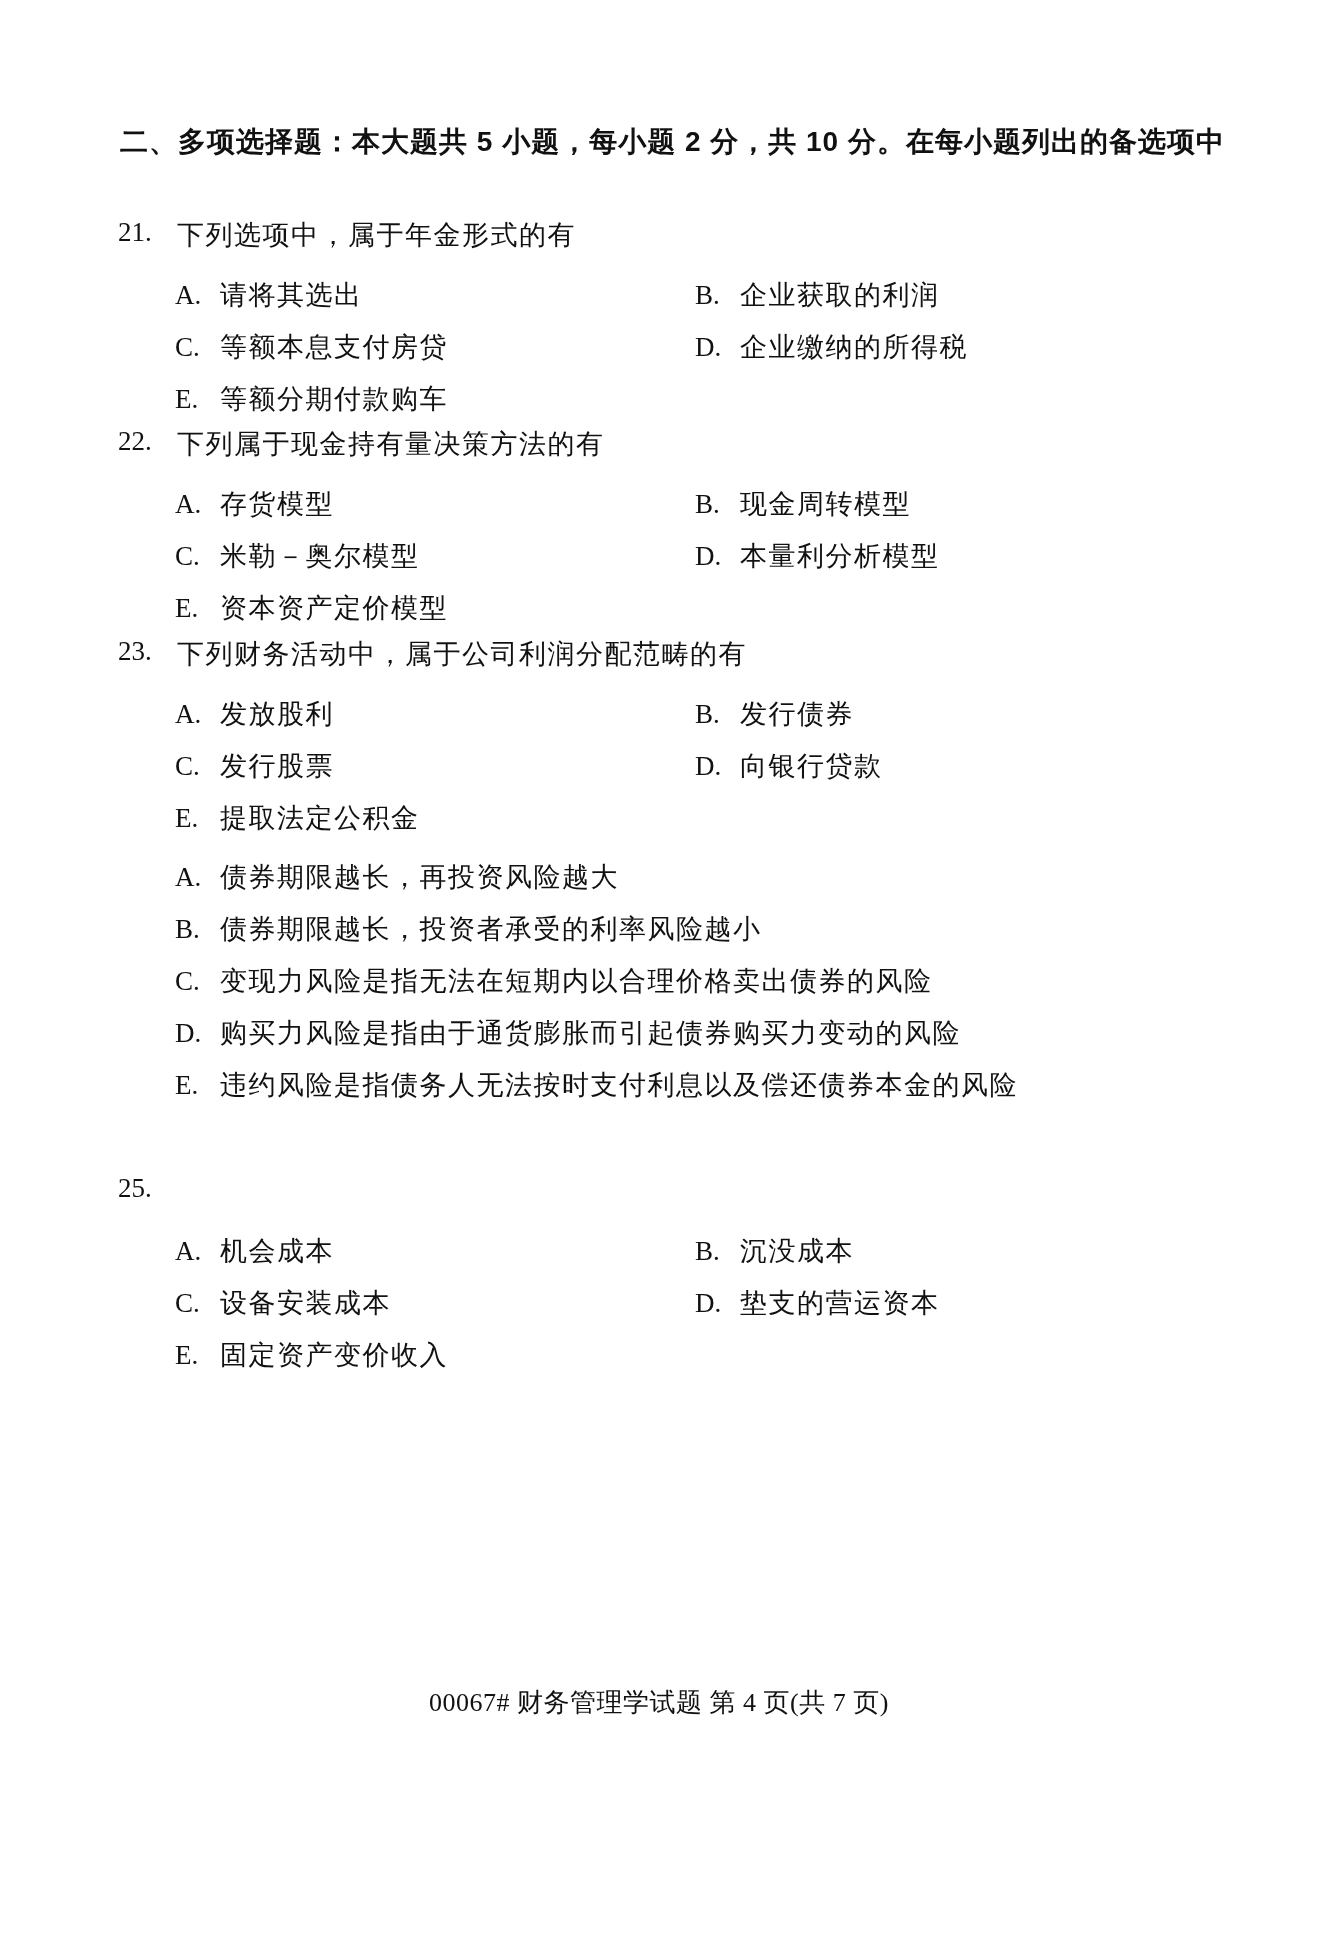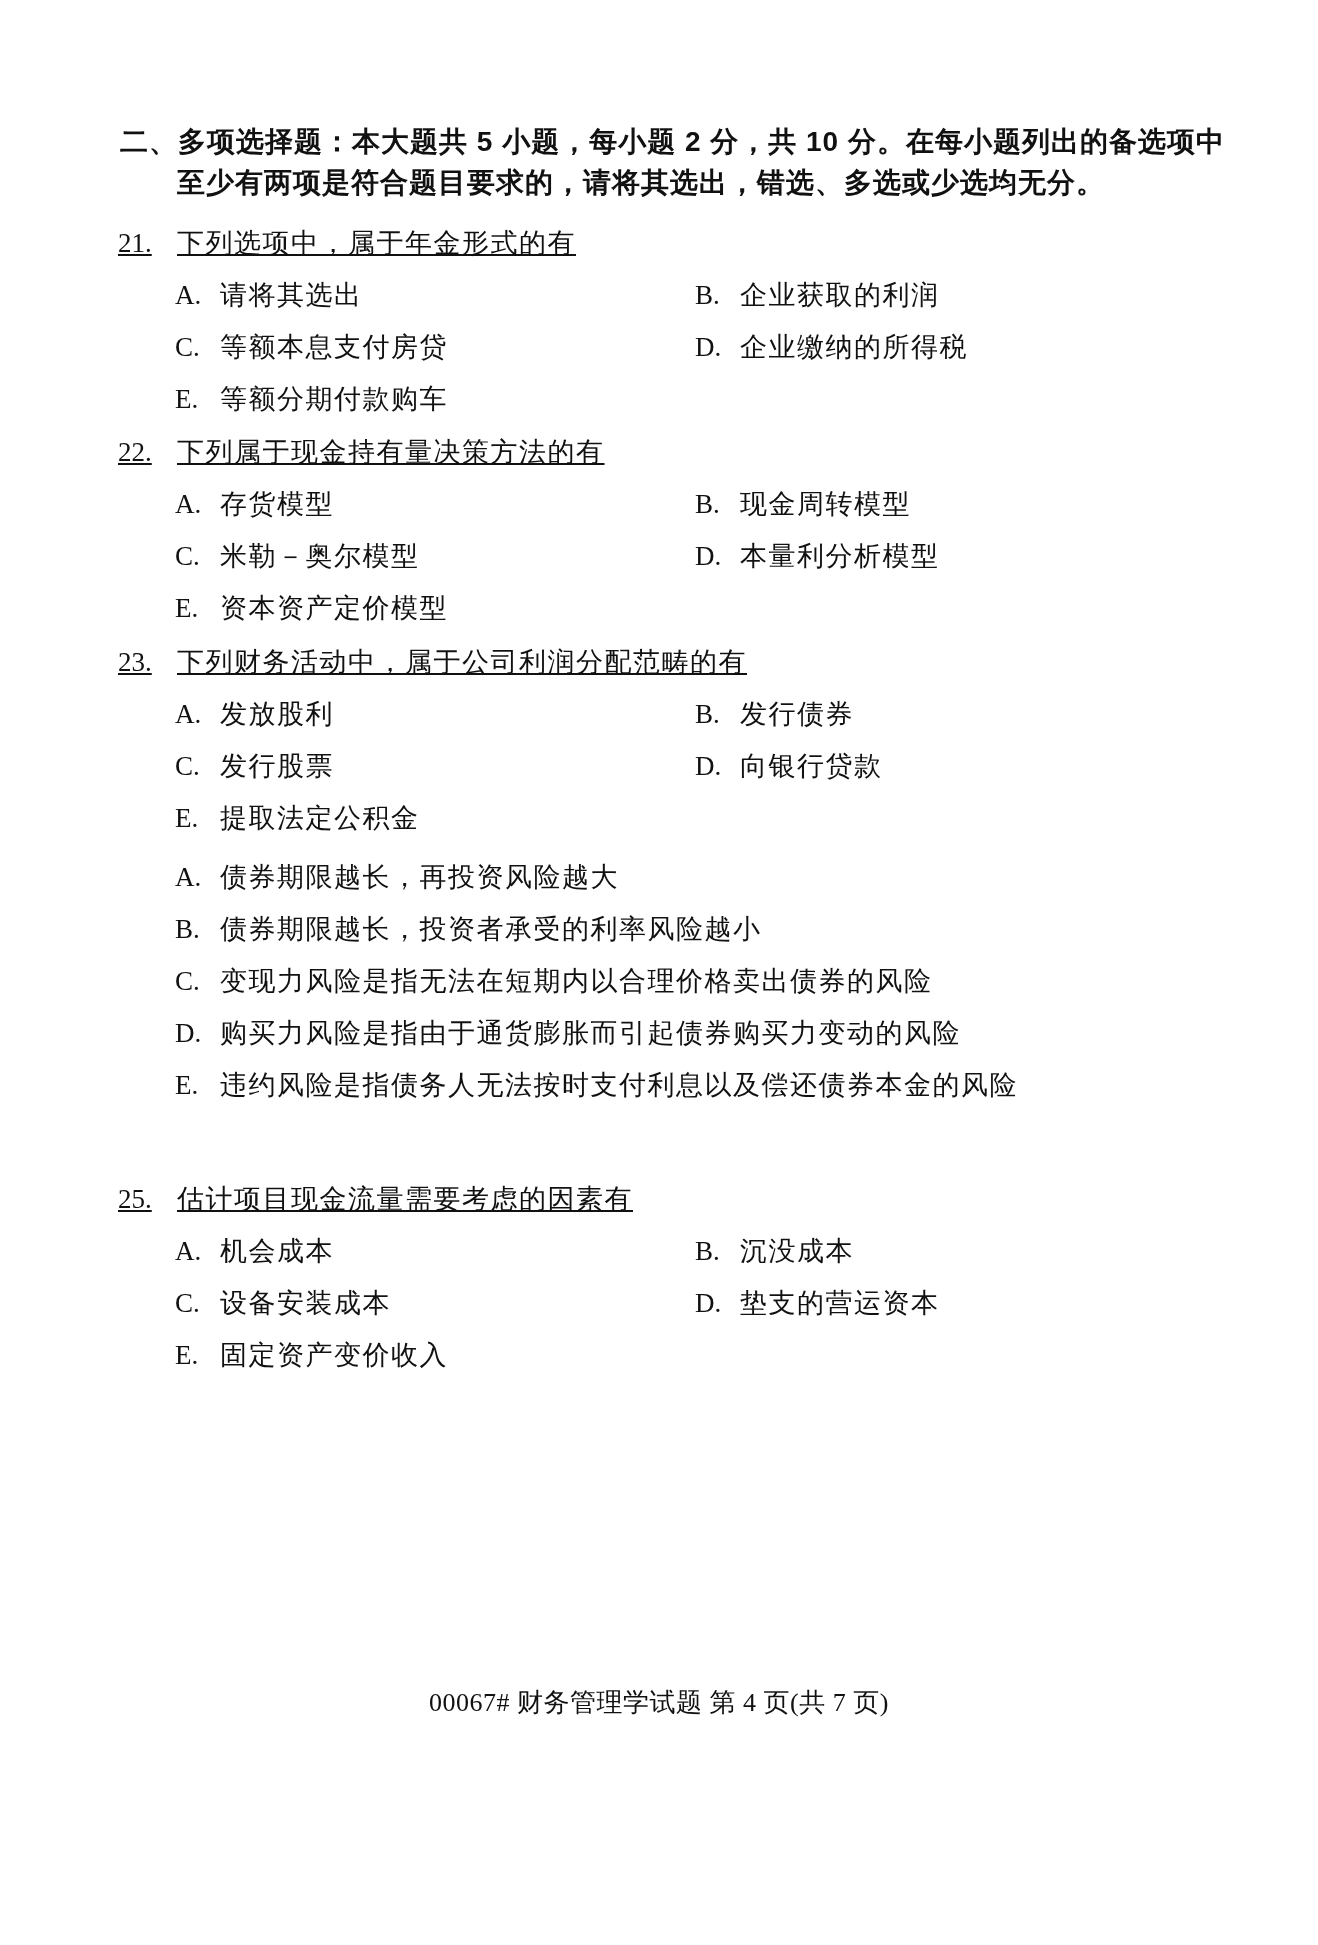--- a/index.html
+++ b/index.html
@@ -29,23 +29,22 @@
   .question {
     position:absolute;
     left:118px;
     right:30px;
     font-size:27px;
     letter-spacing:1.5px;
   }
   .q-line {
     height:52px;
     display:flex;
-    align-items:center;
+    align-items:flex-start;
     white-space:nowrap;
-    text-decoration:underline;
   }
   .q-num {
     display:inline-block;
     width:59px;
     flex:none;
     letter-spacing:0;
   }
   .opt-row { position:relative; height:52px; }
   .opt {
     position:absolute;
@@ -77,21 +76,20 @@
 </style>
 </head>
 <body>
 
 <div class="page">
 
   <div class="section-header">
     <div class="h-line1">
       <span>二、</span><span>多项选择题：本大题共 5 小题，每小题 2 分，共 10 分。在每小题列出的备选项中</span>
     </div>
-    <div class="h-line2">至少有两项是符合题目要求的，请将其选出，错选、多选或少选均无分。</div>
   </div>
 
   <div class="question q21">
     <div class="q-line">
       <span class="q-num">21.</span>
       <span class="q-text">下列选项中，属于年金形式的有</span>
     </div>
     <div class="opt-row">
       <span class="opt c1"><span class="opt-letter">A.</span><span>请将其选出</span></span>
       <span class="opt c2"><span class="opt-letter">B.</span><span>企业获取的利润</span></span>
@@ -155,21 +153,20 @@
       <span class="opt c1"><span class="opt-letter">D.</span><span>购买力风险是指由于通货膨胀而引起债券购买力变动的风险</span></span>
     </div>
     <div class="opt-row">
       <span class="opt c1"><span class="opt-letter">E.</span><span>违约风险是指债务人无法按时支付利息以及偿还债券本金的风险</span></span>
     </div>
   </div>
 
   <div class="question q25">
     <div class="q-line">
       <span class="q-num">25.</span>
-      <span class="q-text">估计项目现金流量需要考虑的因素有</span>
     </div>
     <div class="opt-row">
       <span class="opt c1"><span class="opt-letter">A.</span><span>机会成本</span></span>
       <span class="opt c2"><span class="opt-letter">B.</span><span>沉没成本</span></span>
     </div>
     <div class="opt-row">
       <span class="opt c1"><span class="opt-letter">C.</span><span>设备安装成本</span></span>
       <span class="opt c2"><span class="opt-letter">D.</span><span>垫支的营运资本</span></span>
     </div>
     <div class="opt-row">

